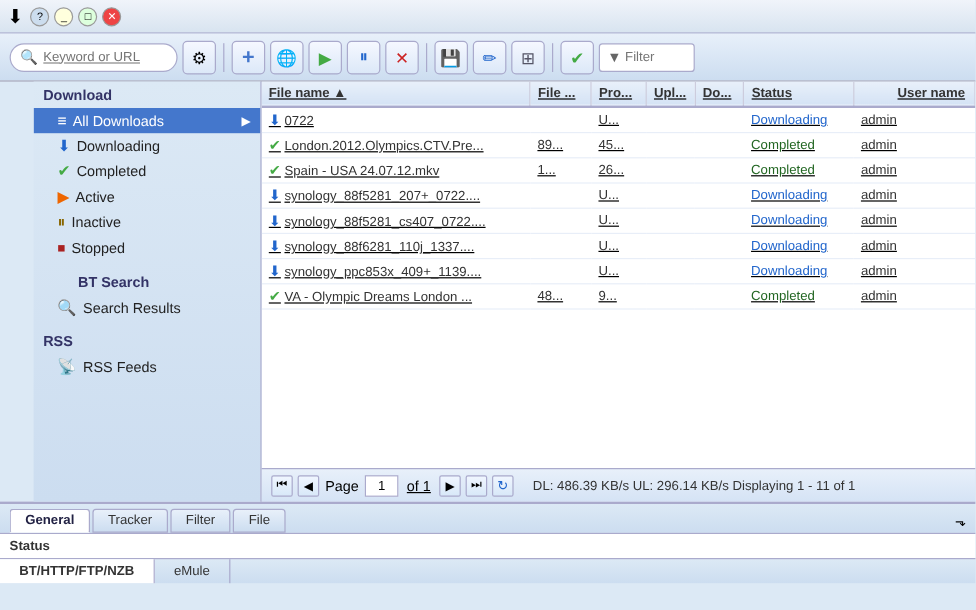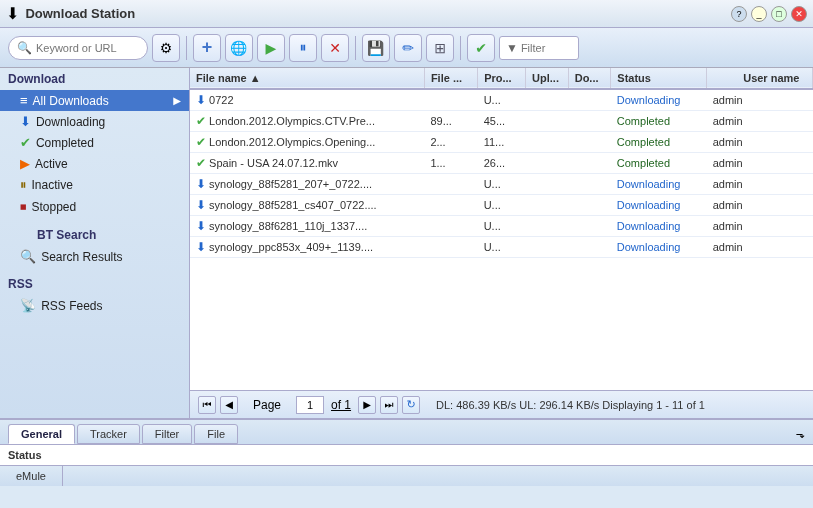--- a/index.html
+++ b/index.html
@@ -20,43 +20,43 @@
 
     
     .toolbar {
       display: flex; align-items: center; background: linear-gradient(to bottom, #e8f0fa, #ccddf0);
       border-bottom: 1px solid #aab; padding: 4px 8px; height: 40px; gap: 4px;
     }
     .search-box {
       display: flex; align-items: center; background: white; border: 1px solid #aac;
       border-radius: 12px; padding: 2px 8px; width: 140px; height: 24px;
     }
-    .search-box input { border: none; outline: none; font-size: 11px; color: #888; width: 120px; background: transparent; }
+    .search-box input { border: none; outline: none; font-size: 11px; color: #888; width: 120px; background: transparent; text-decoration: underline; }
     .tb-icon { width: 28px; height: 28px; border: 1px solid #aac; border-radius: 4px; background: linear-gradient(to bottom, #f5f8ff, #dce8f8); cursor: pointer; display: flex; align-items: center; justify-content: center; font-size: 14px; }
     .tb-sep { width: 1px; height: 24px; background: #aac; margin: 0 2px; }
     .filter-box { display: flex; align-items: center; background: white; border: 1px solid #aac; border-radius: 3px; padding: 2px 6px; height: 24px; width: 80px; }
     .filter-box input { border: none; outline: none; font-size: 11px; color: #888; width: 60px; background: transparent; }
 
     
     .main-layout { display: flex; height: 350px; }
 
     
-    .sidebar { width: 190px; background: linear-gradient(to bottom, #dce9f5, #ccddf0); border-right: 1px solid #aac; flex-shrink: 0; overflow-y: auto; }
+    .sidebar { width: 190px; background: linear-gradient(to bottom, #dce9f5, #ccddf0); border-right: 1px solid #aac; flex-shrink: 0; overflow-y: auto; margin-left: 28px; }
     .sidebar-section-header { font-weight: bold; color: #336; padding: 4px 8px; font-size: 12px; }
     .sidebar-item { display: flex; align-items: center; padding: 3px 8px 3px 20px; cursor: pointer; color: #222; white-space: nowrap; }
     .sidebar-item.active { background: #4477cc; color: white; }
     .sidebar-item .s-icon { margin-right: 5px; font-size: 13px; }
     .sidebar-item .arrow { margin-left: auto; color: white; font-size: 10px; }
 
     
     .content-area { flex: 1; display: flex; flex-direction: column; overflow: hidden; }
 
     
     .download-table { flex: 1; overflow-y: auto; overflow-x: auto; background: white; }
-    table { width: 100%; border-collapse: collapse; }
+    table { width: 100%; border-collapse: collapse; text-decoration: underline; }
     thead tr { background: linear-gradient(to bottom, #e8f0fa, #d5e3f5); border-bottom: 2px solid #aac; }
     th { padding: 4px 6px; text-align: left; font-size: 11px; color: #333; border-right: 1px solid #ccd; white-space: nowrap; cursor: pointer; }
     td { padding: 3px 6px; border-bottom: 1px solid #e8eef8; font-size: 11px; color: #333; white-space: nowrap; overflow: hidden; max-width: 200px; text-overflow: ellipsis; }
     .status-downloading { color: #2266cc; }
     .status-completed { color: #226622; }
     .dl-arrow { color: #2266cc; margin-right: 3px; }
     .done-check { color: #226622; margin-right: 3px; }
 
     
     .pagination {
@@ -85,21 +85,20 @@
     
     .download-table::-webkit-scrollbar { width: 14px; }
     .download-table::-webkit-scrollbar-track { background: #dce9f5; }
     .download-table::-webkit-scrollbar-thumb { background: #aac; border-radius: 2px; }
   </style>
 </head>
 <body>
 
 <div class="titlebar">
   <div style="font-size:16px; margin-right:6px;">⬇</div>
-  <span class="title">Download Station</span>
   <div class="win-btns">
     <div class="win-btn help">?</div>
     <div class="win-btn min">_</div>
     <div class="win-btn max">□</div>
     <div class="win-btn close">✕</div>
   </div>
 </div>
 
 <div class="toolbar">
   <div class="search-box">
@@ -197,29 +196,20 @@
             <tr>
     <td><span class="done-check" style="color:#44aa44;">✔</span>London.2012.Olympics.CTV.Pre...</td>
     <td>89...</td>
     <td>45...</td>
     <td></td>
     <td></td>
     <td class="status-completed">Completed</td>
     <td>admin</td>
   </tr>
             <tr>
-    <td><span class="done-check" style="color:#44aa44;">✔</span>London.2012.Olympics.Opening...</td>
-    <td>2...</td>
-    <td>11...</td>
-    <td></td>
-    <td></td>
-    <td class="status-completed">Completed</td>
-    <td>admin</td>
-  </tr>
-            <tr>
     <td><span class="done-check" style="color:#44aa44;">✔</span>Spain - USA 24.07.12.mkv</td>
     <td>1...</td>
     <td>26...</td>
     <td></td>
     <td></td>
     <td class="status-completed">Completed</td>
     <td>admin</td>
   </tr>
             <tr>
     <td><span class="dl-arrow" style="color:#2266cc;">⬇</span>synology_88f5281_207+_0722....</td>
@@ -250,28 +240,37 @@
   </tr>
             <tr>
     <td><span class="dl-arrow" style="color:#2266cc;">⬇</span>synology_ppc853x_409+_1139....</td>
     <td></td>
     <td>U...</td>
     <td></td>
     <td></td>
     <td class="status-downloading">Downloading</td>
     <td>admin</td>
   </tr>
+            <tr>
+    <td><span class="done-check" style="color:#44aa44;">✔</span>VA - Olympic Dreams London ...</td>
+    <td>48...</td>
+    <td>9...</td>
+    <td></td>
+    <td></td>
+    <td class="status-completed">Completed</td>
+    <td>admin</td>
+  </tr>
           </tbody>
       </table>
     </div>
 
     <div class="pagination">
       <div class="pg-btn" title="First">⏮</div>
       <div class="pg-btn" title="Previous">◀</div>
-      <span style="margin: 0 11px;">Page</span>
+      <span style="margin: 0 1px;">Page</span>
       <input class="pg-input" type="text" value="1" style="">
       <span style="margin: 0 3px; text-decoration: underline;">of 1</span>
       <div class="pg-btn" title="Next">▶</div>
       <div class="pg-btn" title="Last">⏭</div>
       <div class="pg-refresh" title="Refresh">↻</div>
       <span class="pg-status">DL: 486.39 KB/s  UL: 296.14 KB/s  Displaying 1 - 11 of 1</span>
     </div>
 
   </div>
 </div>
@@ -283,14 +282,15 @@
     <div class="tab-btn">Filter</div>
     <div class="tab-btn">File</div>
     <span class="tab-expand">⬎</span>
   </div>
   <div class="status-row">
     <span class="status-label">Status</span>
   </div>
 </div>
 
 <div class="bottom-tabs">
+  <div class="bt-tab active">BT/HTTP/FTP/NZB</div>
   <div class="bt-tab">eMule</div>
 </div>
 
 </body></html>

